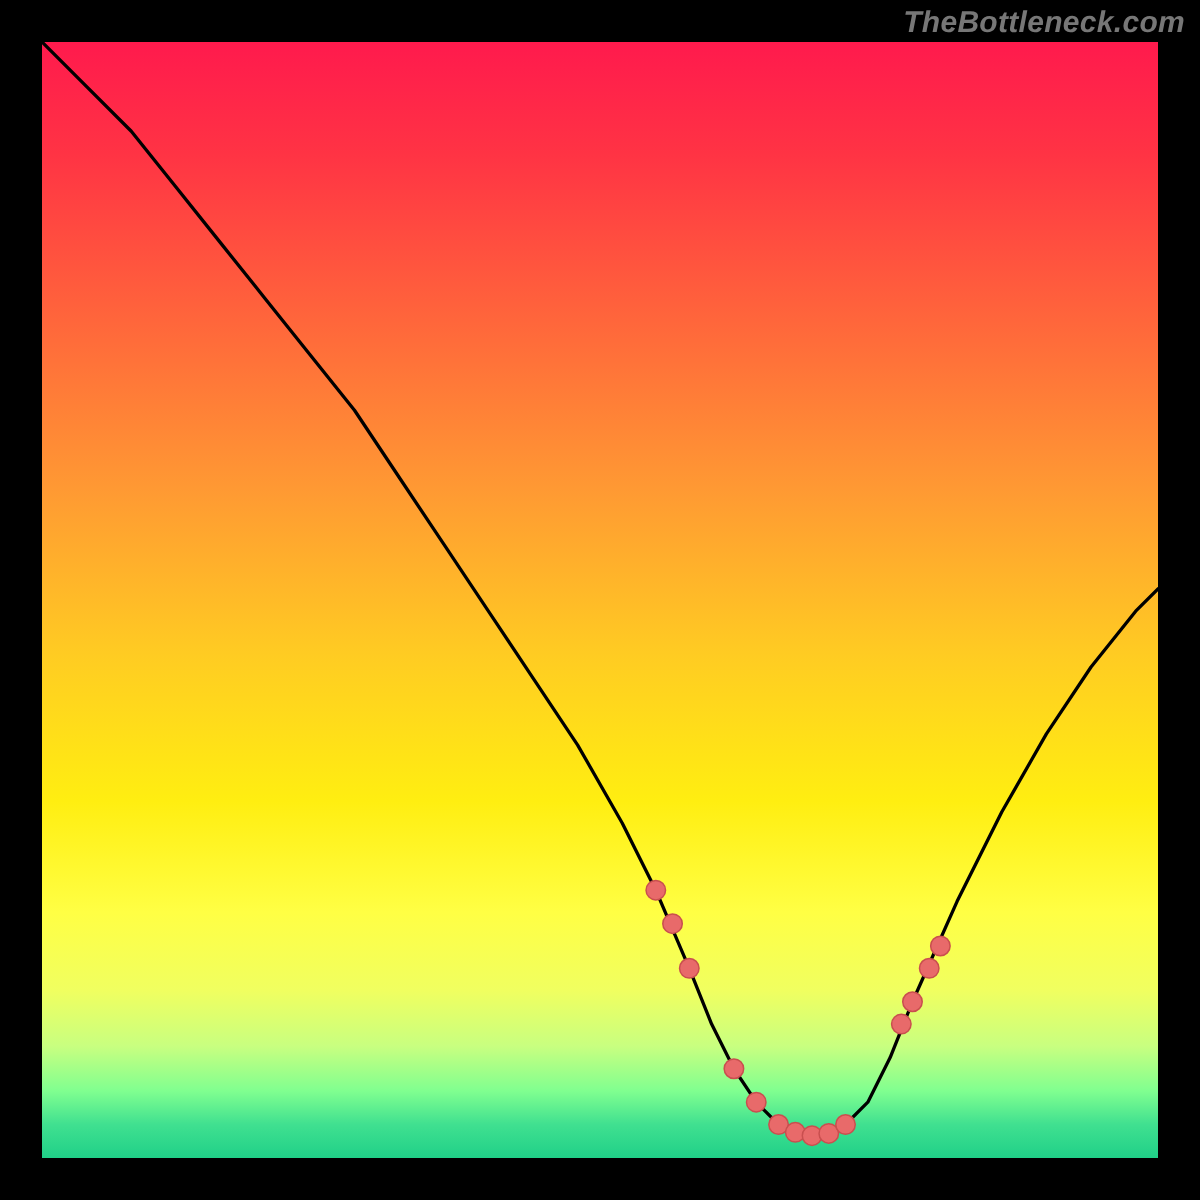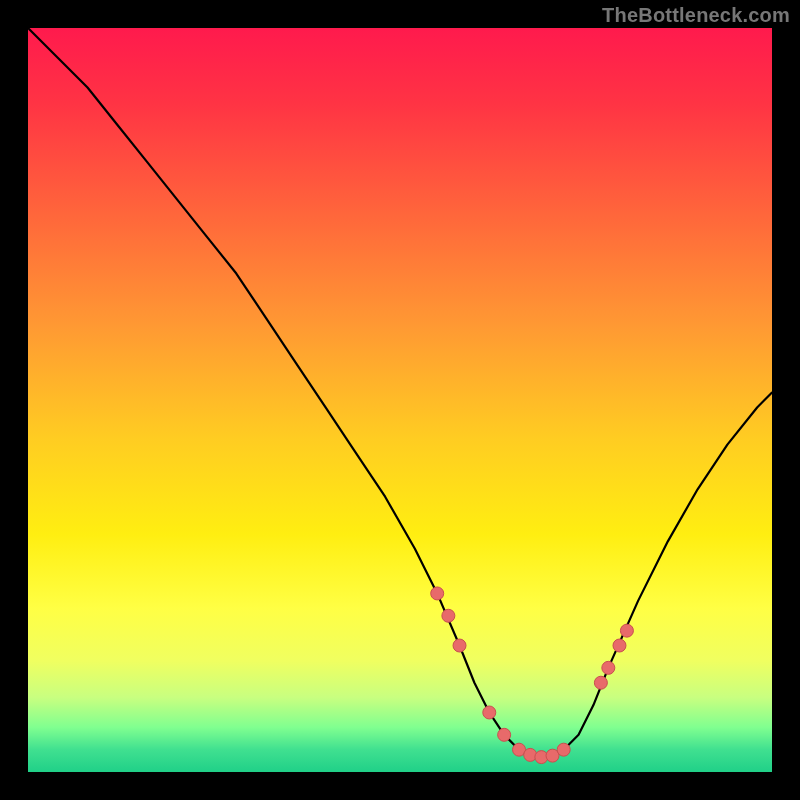--- a/index.html
+++ b/index.html
@@ -43,20 +43,21 @@
   .watermark {
     position: absolute;
     top: 4px;
     right: 10px;
     font-family: Arial, Helvetica, sans-serif;
     font-size: 20px;
     font-weight: bold;
     color: #777;
     letter-spacing: 0.2px;
     user-select: none;
+    font-style: italic;
   }
   svg.curve {
     position: absolute;
     left: 0;
     top: 0;
     width: 744px;
     height: 744px;
   }
 </style>
 </head>

